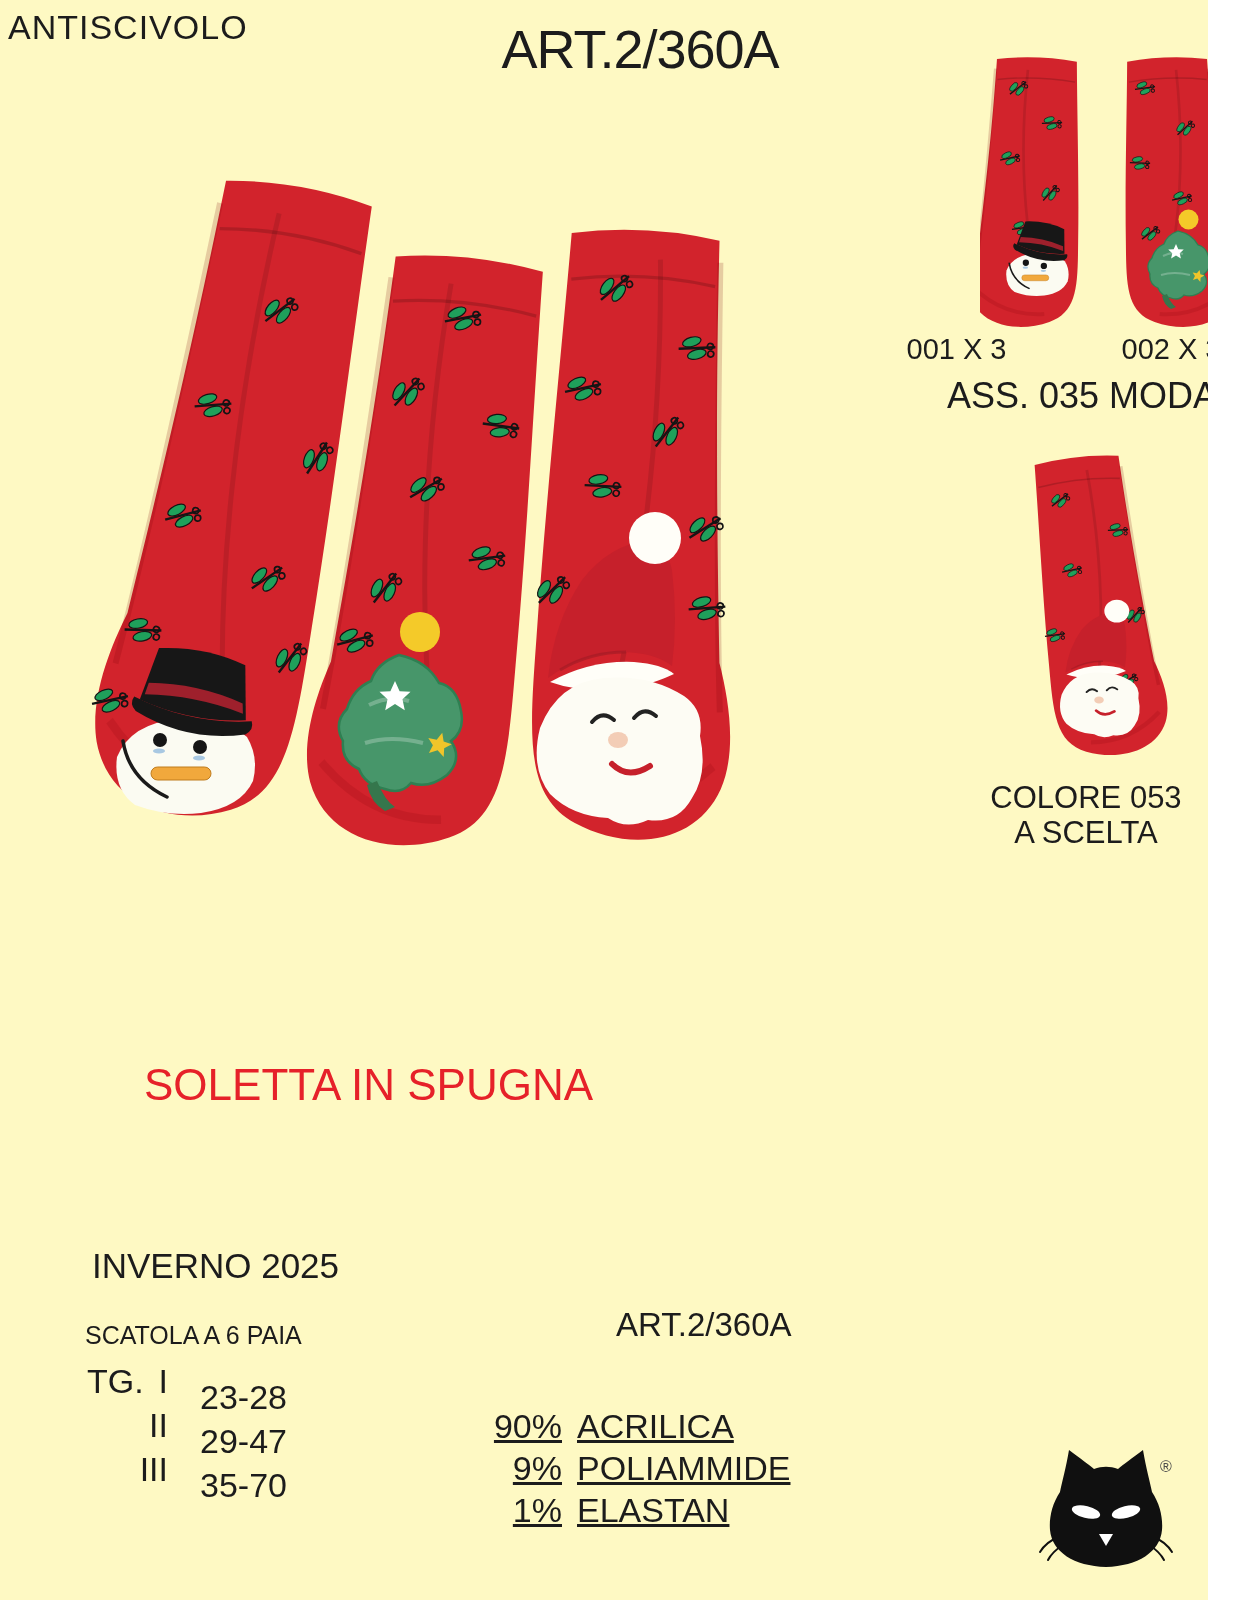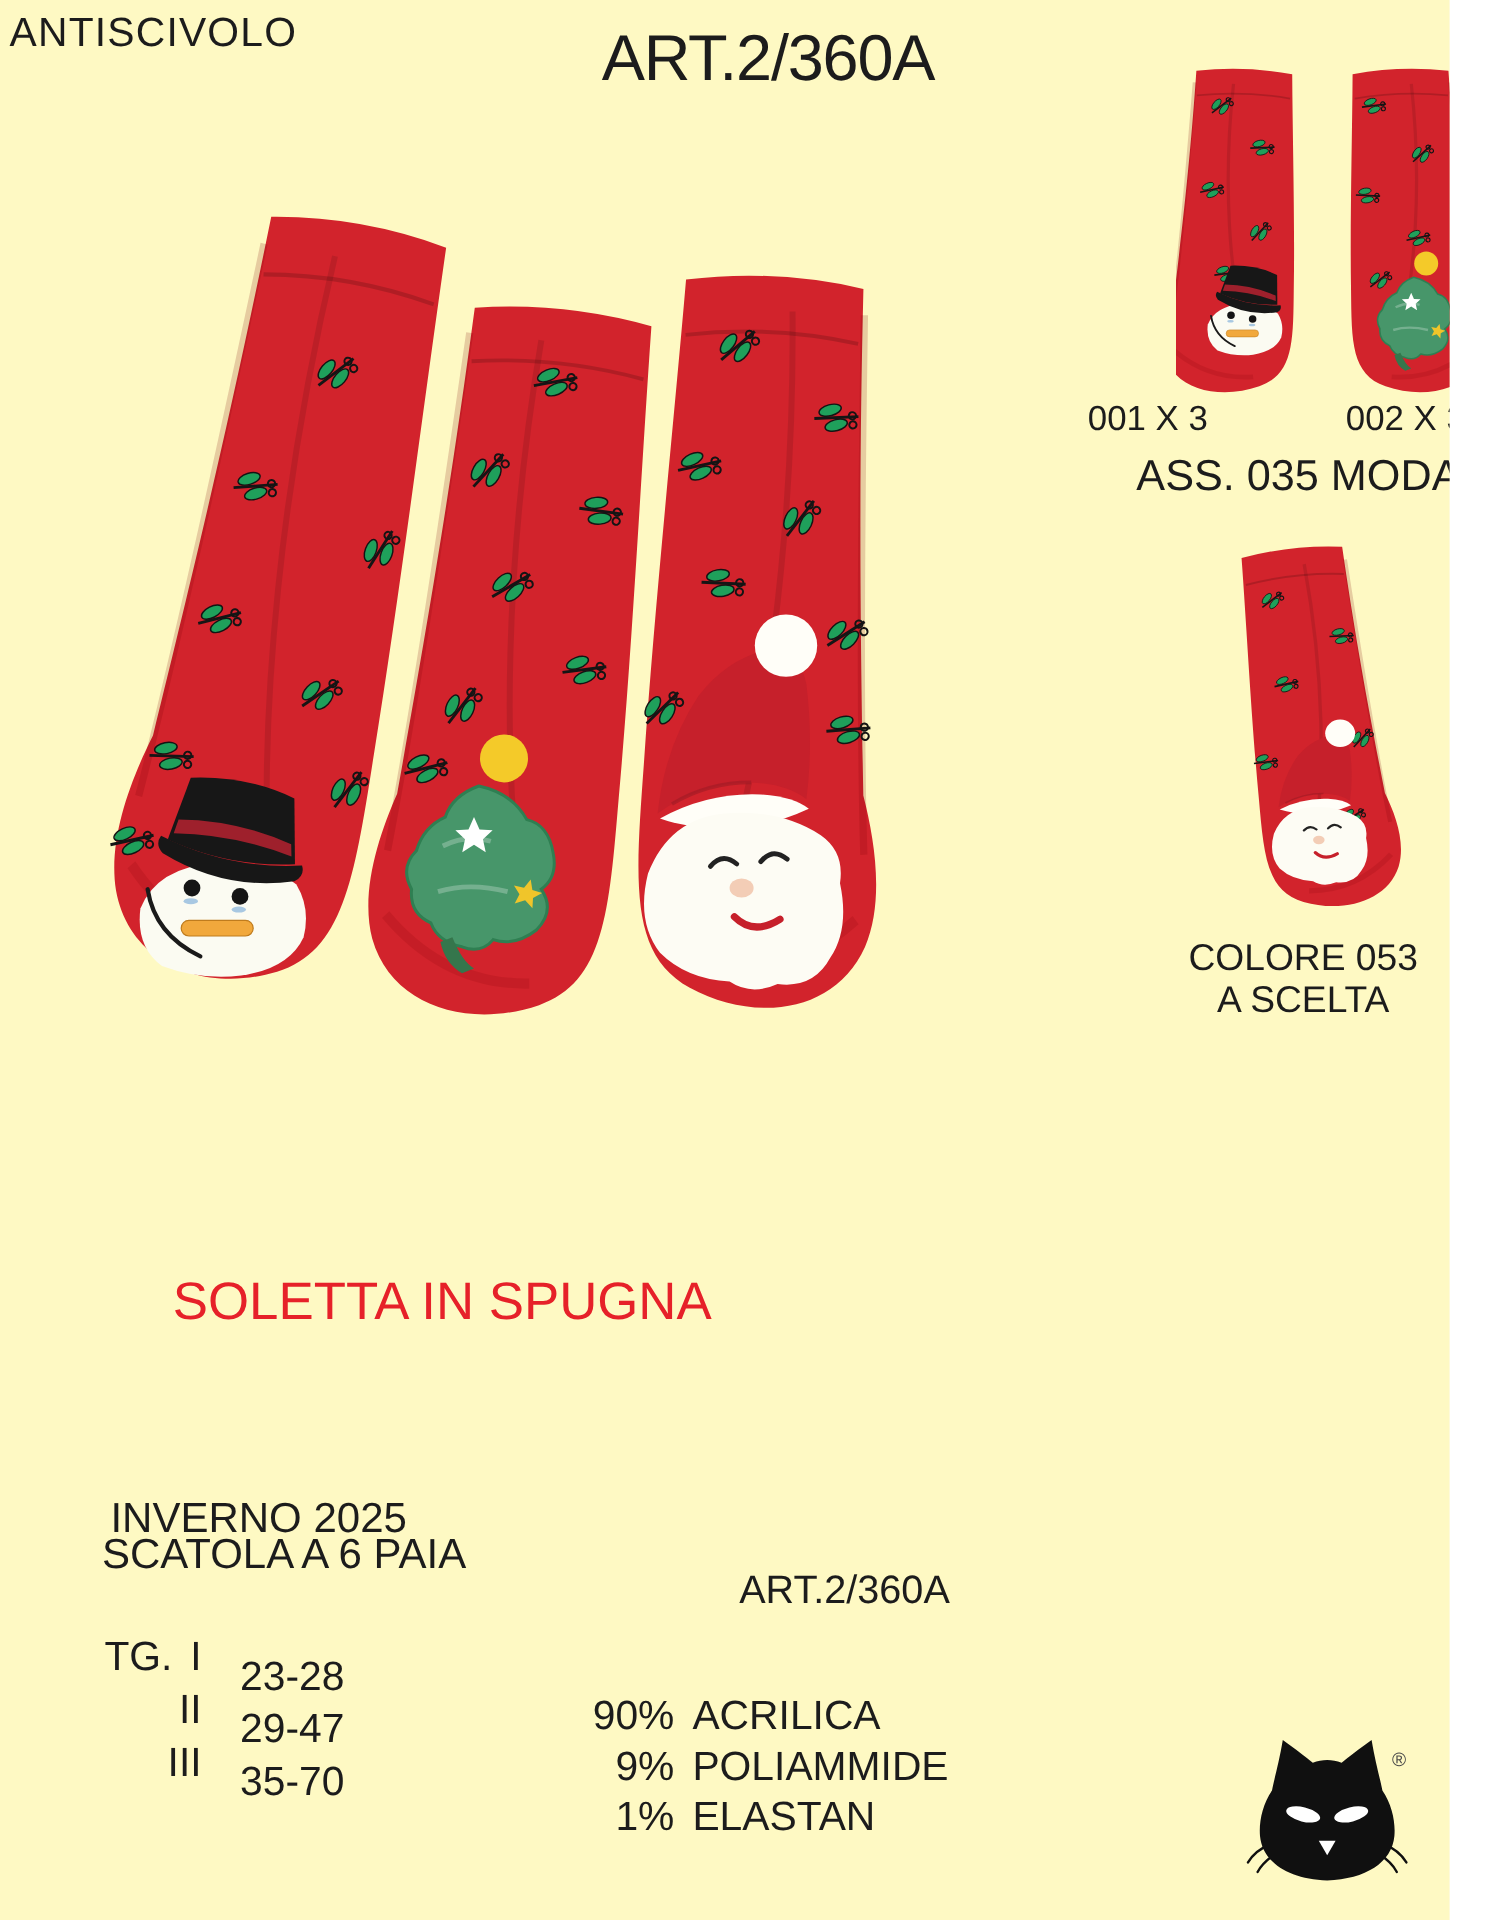--- a/index.html
+++ b/index.html
@@ -9,29 +9,29 @@
   .ctr{text-align:center;}
   .antiscivolo{left:8px;top:10px;font-size:34px;letter-spacing:1px;}
   .title{left:480px;top:22px;width:320px;font-size:54px;text-align:center;letter-spacing:-1px;}
   .lbl-001{left:884px;top:335px;width:145px;font-size:29px;}
   .lbl-002{left:1099px;top:335px;width:145px;font-size:29px;}
   .lbl-ass{left:942px;top:378px;width:280px;font-size:36px;}
   .lbl-colore{left:961px;top:782px;width:250px;font-size:31px;}
   .lbl-scelta{left:961px;top:817px;width:250px;font-size:31px;}
   .soletta{left:144px;top:1063px;font-size:44px;color:#e62129;}
   .inverno{left:92px;top:1248px;font-size:35px;}
-  .scatola{left:85px;top:1278px;font-size:35px;}
+  .scatola{left:85px;top:1323px;font-size:25px;}
   .art2{left:616px;top:1308px;font-size:33px;}
   .sizes{position:absolute;left:87px;top:1364px;font-size:34px;}
   .srow{display:flex;height:44px;align-items:flex-start;line-height:1;}
   .stg{display:inline-block;width:48px;}
   .srom{display:inline-block;width:33px;text-align:right;}
   .srng{display:inline-block;margin-left:32px;margin-top:16px;}
   .comp{position:absolute;left:492px;top:1405px;font-size:34px;}
-  .crow{display:flex;height:42px;align-items:flex-end;line-height:1;}
+  .crow{display:flex;height:42px;align-items:center;line-height:1;text-decoration:underline;}
   .cpct{display:inline-block;width:70px;text-align:right;}
   .cmat{display:inline-block;margin-left:15px;}
   svg{position:absolute;display:block;}
 </style>
 </head>
 <body>
 
 <div class="page">
 
   <svg width="0" height="0" style="position:absolute">

